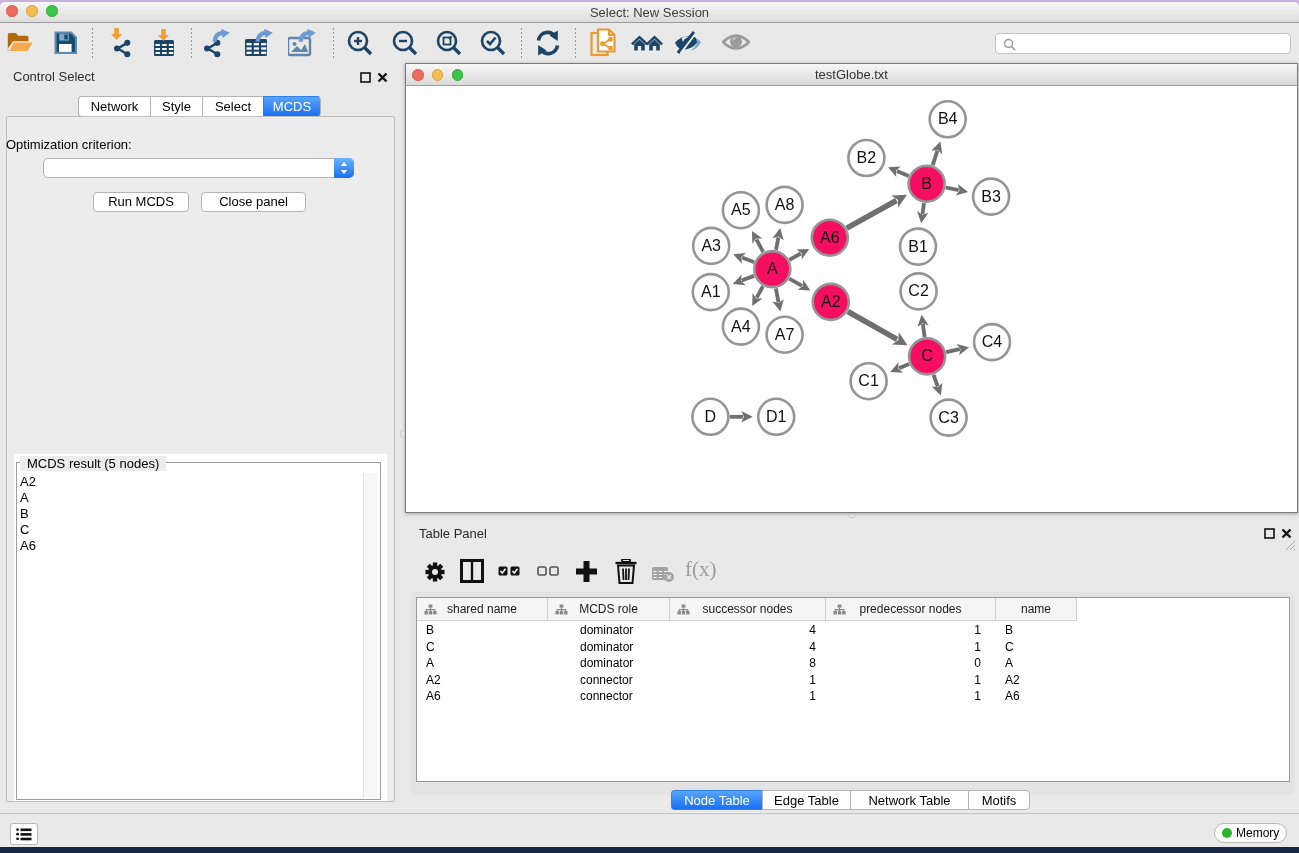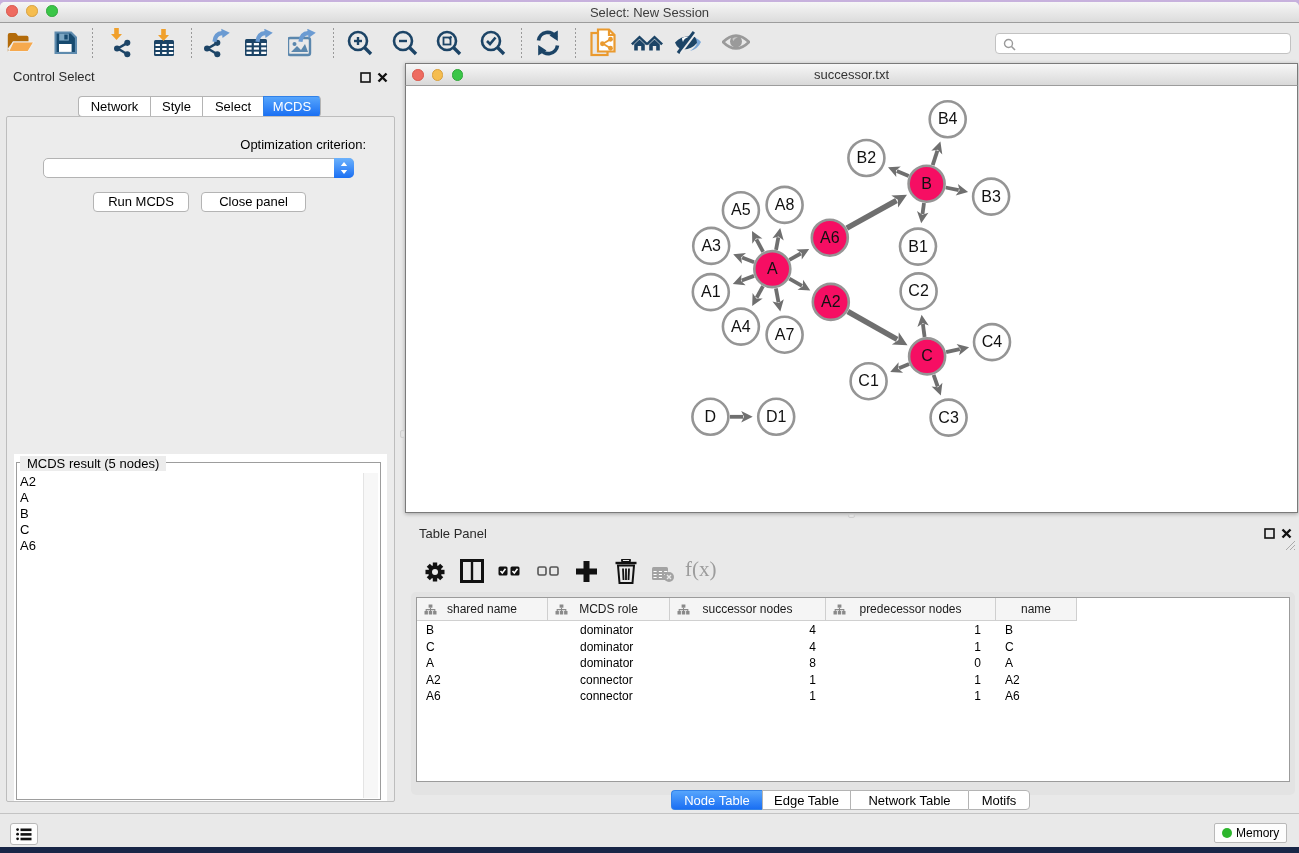--- a/index.html
+++ b/index.html
@@ -28,21 +28,21 @@
 #mcdssb{right:2px;top:10px;width:15px;height:325px;background:#f7f7f7;border-left:1px solid #e4e4e4}
 #netwin{left:405px;top:63px;width:893px;height:450px;background:#fff;border:1px solid #7a7a7a;box-shadow:0 1px 4px rgba(0,0,0,.3)}
 #nw-tb{left:405px;top:63px;width:893px;height:23px;background:linear-gradient(#f7f7f7,#d9d9d9);border:1px solid #7a7a7a;border-bottom:1px solid #9c9c9c}
 #nw-tb .t{width:100%;text-align:center;font-size:13px;color:#333;line-height:22px}
 #thead{left:0;top:0;width:660px;height:23px;background:#f5f5f5;border-bottom:1px solid #d0d0d0;font-size:12px;color:#1a1a1a}
 #thead .hc{position:absolute;top:0;height:23px;border-right:1px solid #cfcfcf;text-align:center;line-height:23px}
 #tablebox{left:416px;top:597px;width:874px;height:185px;background:#fff;border:1px solid #9b9b9b}
 .trow{position:absolute;height:16px;font-size:12px;color:#000;line-height:16px}
 #statusbar{left:0;top:813px;width:1299px;height:34px;background:#e9e9e9;border-top:1px solid #c3c3c3}
 #listbtn{left:10px;top:823px;width:28px;height:22px;background:#fdfdfd;border:1px solid #b9b9b9;border-radius:3px}
-#membtn{left:1214px;top:823px;width:73px;height:20px;background:#fdfdfd;border:1px solid #b9b9b9;border-radius:2px;font-size:12px;line-height:18px}
+#membtn{left:1214px;top:823px;width:73px;height:20px;background:#fdfdfd;border:1px solid #b9b9b9;border-radius:10px;font-size:12px;line-height:18px}
 .winbtn{width:11px;height:11px}
 </style></head><body>
 <div id="topstrip" class="abs"></div>
 <div id="app" class="abs"></div>
 <div id="titlebar" class="abs">
     <div class="t">Select: New Session</div>
     <div class="abs" style="left:6.2px;top:3px;width:11.5px;height:11.5px;border-radius:50%;background:#ee6b60;border:1px solid #d95549"></div>
     <div class="abs" style="left:26.099999999999998px;top:3px;width:11.5px;height:11.5px;border-radius:50%;background:#f5bd4f;border:1px solid #d8a03d"></div>
     <div class="abs" style="left:46.0px;top:3px;width:11.5px;height:11.5px;border-radius:50%;background:#3bc648;border:1px solid #2fa73a"></div>
   </div>
@@ -219,21 +219,21 @@
 <div class="winbtn abs" style="left:377px;top:71px"><svg width="11" height="11">
       <path d="M1.5 1.5 L9.5 9.5 M9.5 1.5 L1.5 9.5" stroke="#111" stroke-width="2.4"></path>
     </svg></div>
 <div class="seg abs" style="left:78px;top:96px">
     <div class="tab" style="width:72px">Network</div>
     <div class="tab" style="width:52px">Style</div>
     <div class="tab" style="width:61px">Select</div>
     <div class="tab sel" style="width:58px">MCDS</div>
   </div>
 <div id="cp-body" class="abs"></div>
-<div class="abs" style="left:6px;top:137px;width:360px;text-align:right;font-size:13px">Optimization criterion:</div>
+<div class="abs" style="left:6px;top:137px;width:360px;text-align:left;font-size:13px">Optimization criterion:</div>
 <div id="dropdown" class="abs">
     <div id="dd-step" class="abs"><svg width="20" height="20">
         <path d="M10 4 L13.2 8 L6.8 8 Z" fill="#fff"></path>
         <path d="M10 16 L13.2 12 L6.8 12 Z" fill="#fff"></path>
       </svg></div>
   </div>
 <div class="btn abs" style="left:93px;top:192px;width:96px">Run MCDS</div>
 <div class="btn abs" style="left:201px;top:192px;width:105px">Close panel</div>
 <div id="mcdswhite" class="abs"></div>
 <div id="mcdsbd" class="abs"></div>
@@ -241,21 +241,21 @@
     <div class="it">A2</div>
     <div class="it">A</div>
     <div class="it">B</div>
     <div class="it">C</div>
     <div class="it">A6</div>
     <div id="mcdssb" class="abs"></div>
   </div>
 <div id="mcdslbl" class="abs">MCDS result (5 nodes)</div>
 <div id="netwin" class="abs"></div>
 <div id="nw-tb" class="abs">
-    <div class="t">successor.txt</div>
+    <div class="t">testGlobe.txt</div>
     <div class="abs" style="left:6.0px;top:5px;width:11.5px;height:11.5px;border-radius:50%;background:#ee6b60;border:1px solid #d95549"></div>
     <div class="abs" style="left:25.9px;top:5px;width:11.5px;height:11.5px;border-radius:50%;background:#f5bd4f;border:1px solid #d8a03d"></div>
     <div class="abs" style="left:45.8px;top:5px;width:11.5px;height:11.5px;border-radius:50%;background:#3bc648;border:1px solid #2fa73a"></div>
   </div>
 <div class="abs" style="left:406px;top:87px;width:891px;height:465px">
     <svg width="891" height="425" style="position:absolute;left:0;top:0">
 <line x1="348.0" y1="188.9" x2="335.7" y2="193.5" stroke="#6f6f6f" stroke-width="3.8"></line>
 <polygon points="326.8,196.9 335.6,187.5 334.9,193.8 339.6,198.2" fill="#6f6f6f"></polygon>
 <line x1="348.1" y1="175.2" x2="336.1" y2="170.6" stroke="#6f6f6f" stroke-width="3.8"></line>
 <polygon points="327.2,167.2 340.0,165.9 335.2,170.3 335.9,176.7" fill="#6f6f6f"></polygon>

